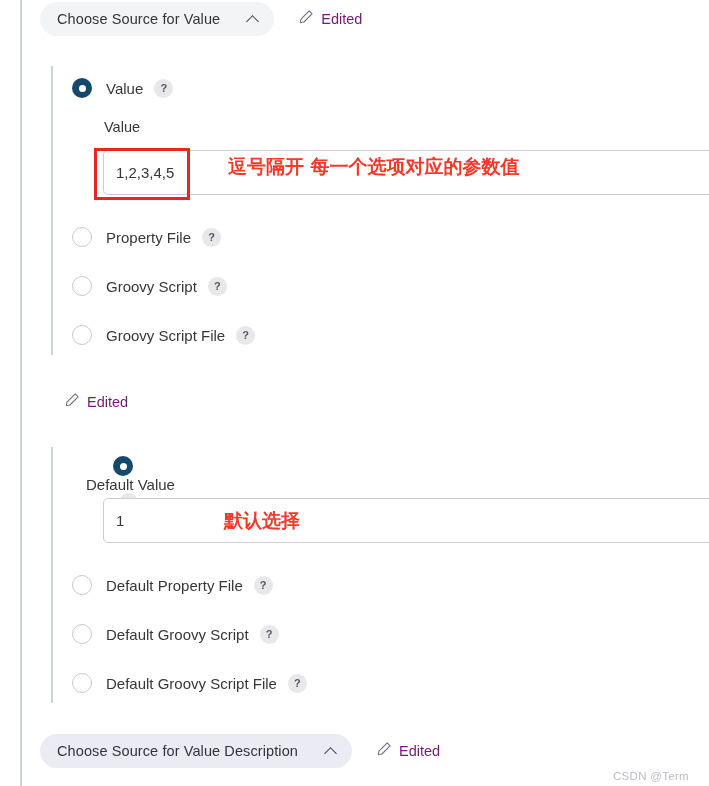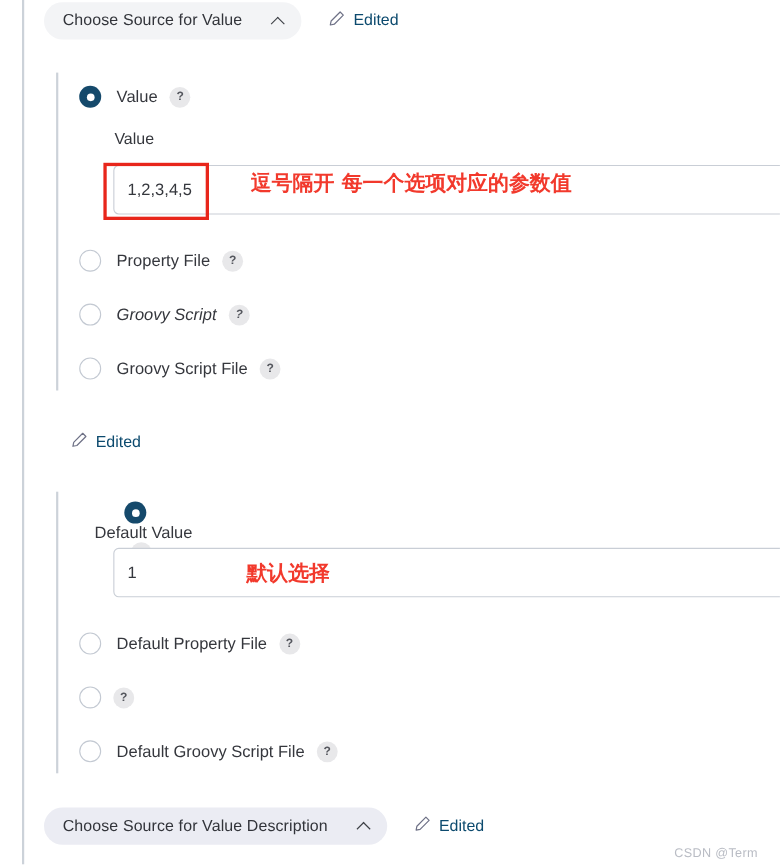--- a/index.html
+++ b/index.html
@@ -80,21 +80,21 @@
 
   .edited {
     display: inline-flex;
     align-items: center;
     gap: 7px;
     margin-left: 24px;
     cursor: pointer;
   }
   .edited-label {
     font-size: 14.5px;
-    color: #0c4a6e;
+    color: #701a75;
   }
   .pencil { display: block; }
 
   
   .guide {
     position: absolute;
     width: 2px;
     background: #ccd2d9;
     left: 51px;
   }
@@ -228,21 +228,21 @@
   </div>
 
   <div class="field-label" style="left:104px; top:119px;">Value</div>
   <input class="text-input" style="left: 103px; top: 150px; width: 640px;" value="1,2,3,4,5">
 
   <div class="radio-row" style="left:72px; top:224px;">
     <span class="radio"></span>
     <span class="radio-label">Property File</span>
     <span class="help">?</span>
   </div>
-  <div class="radio-row" style="left:72px; top:273px;font-style:italic;">
+  <div class="radio-row" style="left:72px; top:273px;">
     <span class="radio"></span>
     <span class="radio-label">Groovy Script</span>
     <span class="help">?</span>
   </div>
   <div class="radio-row" style="left:72px; top:322px;">
     <span class="radio"></span>
     <span class="radio-label">Groovy Script File</span>
     <span class="help">?</span>
   </div>
 
@@ -267,20 +267,21 @@
 
   <input class="text-input" style="left: 103px; top: 498px; width: 640px;" value="1">
 
   <div class="radio-row" style="left:72px; top:572px;">
     <span class="radio"></span>
     <span class="radio-label">Default Property File</span>
     <span class="help">?</span>
   </div>
   <div class="radio-row" style="left:72px; top:621px;">
     <span class="radio"></span>
+    <span class="radio-label">Default Groovy Script</span>
     <span class="help">?</span>
   </div>
   <div class="radio-row" style="left:72px; top:670px;">
     <span class="radio"></span>
     <span class="radio-label">Default Groovy Script File</span>
     <span class="help">?</span>
   </div>
 
   <div class="section-head" style="left:40px; top:734px;">
     <div class="pill tinted">

